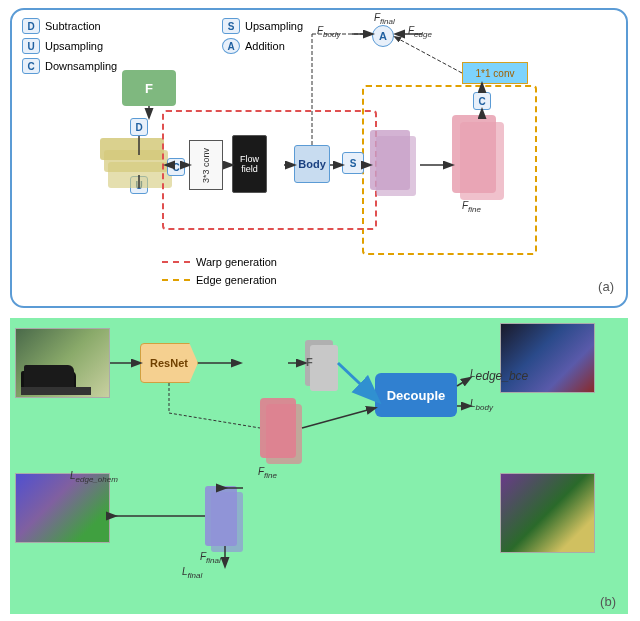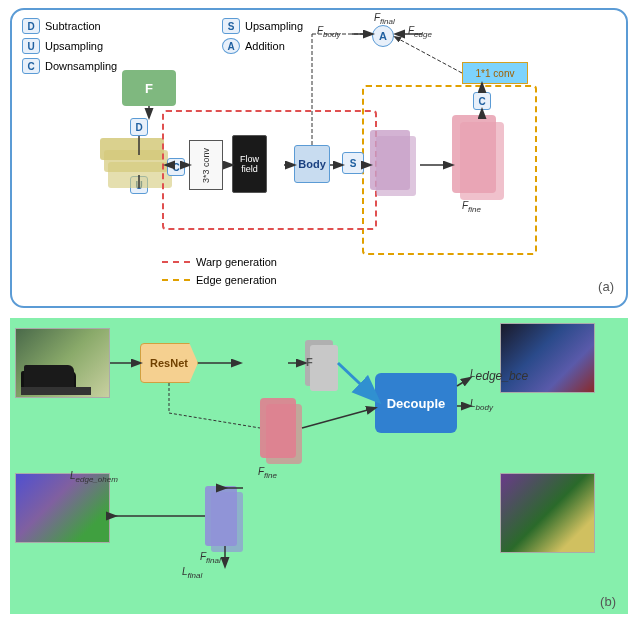--- a/index.html
+++ b/index.html
@@ -524,21 +524,21 @@
       color: #333;
       font-style: italic;
     }
 
     
     .box-decouple {
       position: absolute;
       top: 55px;
       left: 365px;
       width: 82px;
-      height: 60px;
+      height: 44px;
       background: #3080d0;
       border-radius: 6px;
       display: flex; align-items: center; justify-content: center;
       font-size: 13px;
       font-weight: bold;
       color: #fff;
     }
 
     
     .img-output-top {

